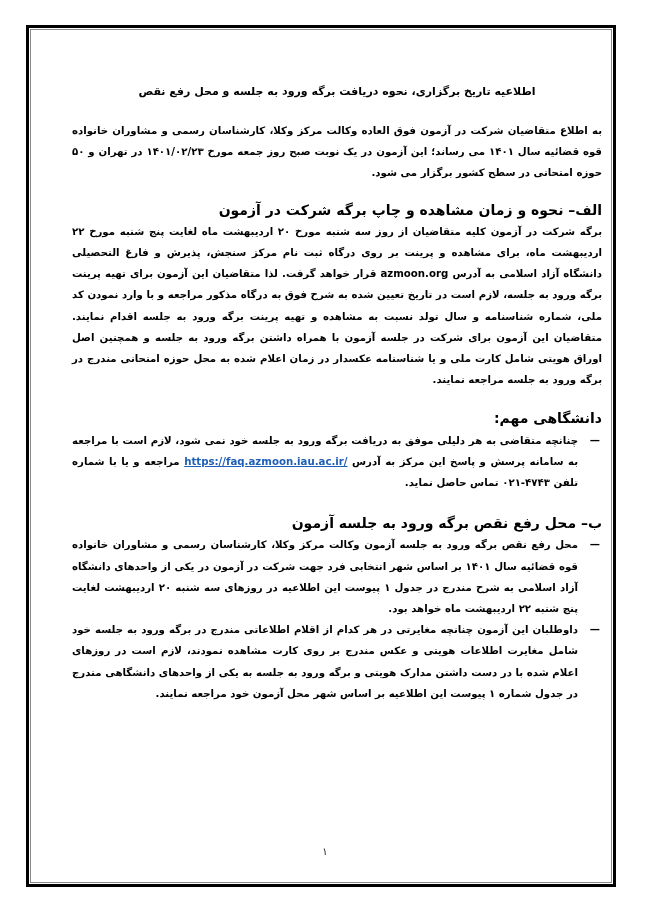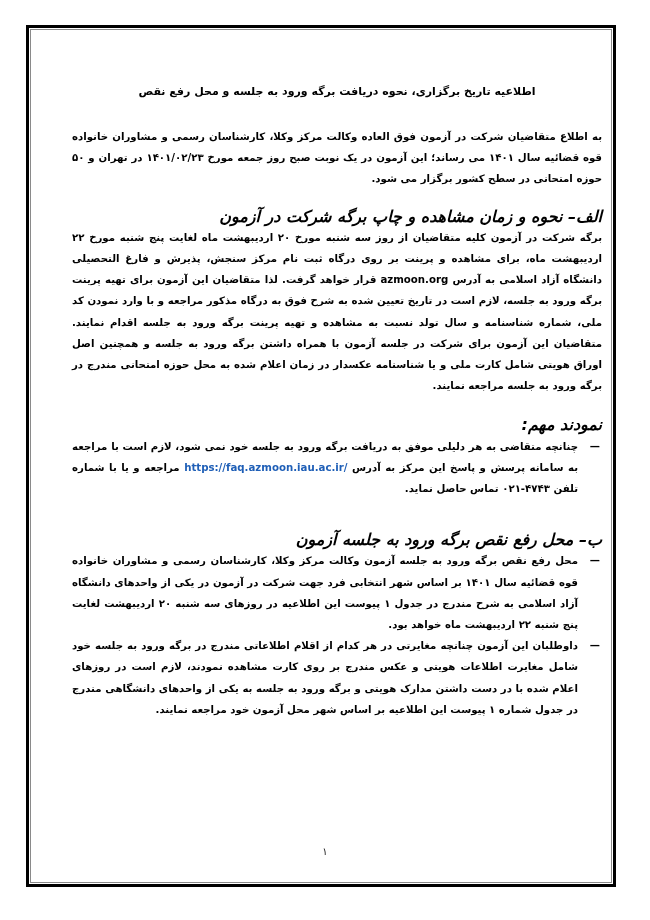--- a/index.html
+++ b/index.html
@@ -14,29 +14,29 @@
   }
   .page {
     position: absolute; left: 72px; top: 78px; width: 530px;
     direction: rtl; text-align: justify;
     font-family: "DejaVu Sans", sans-serif; font-weight: bold;
     color: #000; font-size: 10.2px; line-height: 21.2px;
   }
   .title { text-align: center; font-size: 11px; line-height: 27px; }
   .title div { text-align: center; }
   .para { text-align-last: right; margin: 0; }
-  .intro { margin-top: 21px; }
-  .heading { font-size: 16px; margin-top: 16px; font-style: italic; }
+  .intro { margin-top: 15px; }
+  .heading { font-size: 14px; margin-top: 16px; }
   .note { margin-top: 12px; }
   .reminder-h { margin-top: 18px; }
   .bullet { position: relative; padding-right: 24px; }
   .bullet .dash { position: absolute; right: 2px; top: 0; }
-  .link { color: #1f5fb7; direction: ltr; unicode-bidi: embed; }
+  .link { color: #1f5fb7; text-decoration: underline; direction: ltr; unicode-bidi: embed; }
   .u { text-decoration: underline; }
-  .section-b { margin-top: 30px; }
+  .section-b { margin-top: 20px; }
   .page-number {
     position: absolute; left: 0; width: 650px; top: 846px; text-align: center;
     font-family: "DejaVu Sans", sans-serif; font-size: 10px; color: #222;
   }
 </style>
 </head>
 <body>
 
 <div class="frame-outer"></div>
 <div class="frame-inner"></div>
@@ -45,21 +45,21 @@
   <div class="title">
     <div>اطلاعیه تاریخ برگزاری، نحوه دریافت برگه ورود به جلسه و محل رفع نقص</div>
   </div>
 
   <p class="para intro">به اطلاع متقاضیان شرکت در آزمون فوق العاده وکالت مرکز وکلا، کارشناسان رسمی و مشاوران خانواده قوه قضائیه سال ۱۴۰۱ می رساند؛ این آزمون در یک نوبت صبح روز جمعه مورخ ۱۴۰۱/۰۲/۲۳ در تهران و ۵۰ حوزه امتحانی در سطح کشور برگزار می شود.</p>
 
   <div class="heading">الف– نحوه و زمان مشاهده و چاپ برگه شرکت در آزمون</div>
   <p class="para"><span>برگه شرکت در آزمون کلیه متقاضیان از روز سه شنبه مورخ ۲۰ اردیبهشت ماه لغایت پنج شنبه مورخ ۲۲ اردیبهشت ماه، برای مشاهده و پرینت بر روی درگاه ثبت نام مرکز سنجش، پذیرش و فارغ التحصیلی دانشگاه آزاد اسلامی به آدرس</span> <span style="direction:ltr;unicode-bidi:embed;">azmoon.org</span> <span>قرار خواهد گرفت. لذا متقاضیان این آزمون برای تهیه پرینت برگه ورود به جلسه، لازم است در تاریخ تعیین شده به شرح فوق به درگاه مذکور مراجعه و با وارد نمودن کد ملی، شماره شناسنامه و سال تولد نسبت به مشاهده و تهیه پرینت برگه ورود به جلسه اقدام نمایند. متقاضیان این آزمون برای شرکت در جلسه آزمون با همراه داشتن برگه ورود به جلسه و همچنین اصل اوراق هویتی شامل کارت ملی و یا شناسنامه عکسدار در زمان اعلام شده به محل حوزه امتحانی مندرج در برگه ورود به جلسه مراجعه نمایند.</span></p>
 
 
-  <div class="heading reminder-h">نمودند مهم:</div>
+  <div class="heading reminder-h">دانشگاهی مهم:</div>
   <div class="para bullet">
     <span class="dash">—</span>
     <span>چنانچه متقاضی به هر دلیلی موفق به دریافت برگه ورود به جلسه خود نمی شود، لازم است با مراجعه به سامانه پرسش و پاسخ این مرکز به آدرس</span>
     <a class="link">https://faq.azmoon.iau.ac.ir/</a>
     <span>مراجعه و یا با شماره تلفن ۴۷۴۳-۰۲۱ تماس حاصل نماید.</span>
   </div>
 
   <div class="heading section-b">ب– محل رفع نقص برگه ورود به جلسه آزمون</div>
   <div class="para bullet">
     <span class="dash">—</span>

